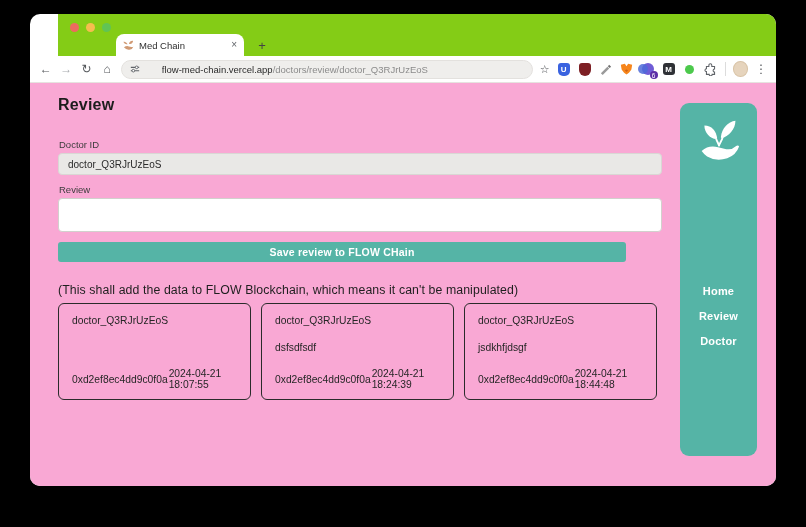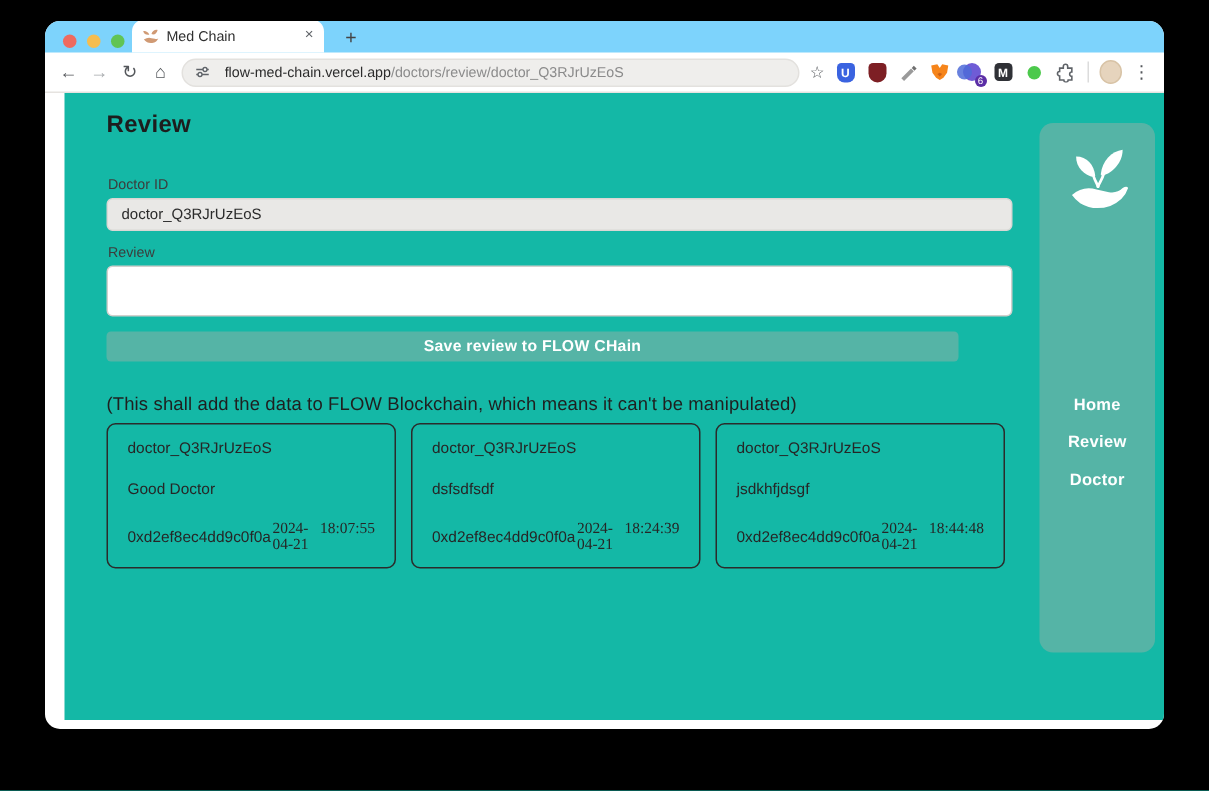--- a/index.html
+++ b/index.html
@@ -13,21 +13,21 @@
 
   
   .window {
     position:absolute; left:30px; top:14px; width:746px; height:472px;
     border-radius:10px; overflow:hidden; background:#fff;
     box-shadow:0 12px 34px rgba(0,0,0,.65);
   }
 
   
   .tabbar {
-    height:21px; background:#7dd3fc; display:flex; align-items:flex-end; position:relative;
+    height:42px; background:#84cc16; display:flex; align-items:flex-end; position:relative;margin-left:28px;
   }
   .traffic { position:absolute; left:12px; top:9px; display:flex; gap:7px; }
   .traffic span { width:9px; height:9px; border-radius:50%; display:block; }
   .tl-red   { background:#ee6a5f; }
   .tl-yellow{ background:#f5bd4f; }
   .tl-green { background:#61c454; }
 
   .tab {
     position:absolute; left:58px; bottom:0; width:128px; height:22px;
     background:#fff; border-radius:8px 8px 0 0;
@@ -43,21 +43,21 @@
 
   
   .toolbar {
     height:27px; background:#fff; display:flex; align-items:center;
     padding:0 9px; gap:7px; border-bottom:1px solid #e6e3e0;
   }
   .nav-ic { font-size:12px; color:#54575b; width:14px; text-align:center; }
   .nav-ic.disabled { color:#a8abae; }
   .urlbar {
     flex:0 0 412px; height:19px; background:#efeeec; border:1px solid #e3e1de;
-    border-radius:10px; display:flex; align-items:center; padding:0 8px; gap:10px;
+    border-radius:10px; display:flex; align-items:center; padding:0 8px; gap:22px;
   }
   .tune-icon svg { display:block; }
   .url-text { font-size:9.5px; white-space:nowrap; overflow:hidden; }
   .url-domain { color:#2b2b2b; }
   .url-path { color:#8b8b8b; }
   .star { font-size:11px; color:#54575b; }
 
   .ext { width:14px; height:14px; display:flex; align-items:center; justify-content:center; position:relative; flex:0 0 auto; }
   .shield-u { width:12px; height:13px; background:#3a63e0; border-radius:3px 3px 5px 5px;
               color:#fff; font-size:8px; font-weight:bold; display:flex; align-items:center; justify-content:center; }
@@ -70,21 +70,21 @@
            display:flex; align-items:center; justify-content:center; padding:0 1px; }
   .msq { width:12px; height:12px; background:#2f3136; border-radius:3px; color:#fff;
          font-size:8px; font-weight:bold; display:flex; align-items:center; justify-content:center; }
   .gdot { width:9px; height:9px; background:#4cc94c; border-radius:50%; }
   .divider { width:1px; height:14px; background:#dcdcdc; }
   .avatar { width:16px; height:16px; border-radius:50%; background:#e6d4bd; border:1px solid #d8c3a6; }
   .kebab { font-size:12px; color:#54575b; }
 
   
   .content {
-    position:relative; height:418px; background:#14b8a6;margin-left:13px;
+    position:relative; height:418px; background:#f9a8d4;
   }
   .page-title {
     position:absolute; left:28px; top:13px;
     font-size:16px; font-weight:bold; color:#1d1d1d; letter-spacing:.2px;
   }
   .field-label {
     position:absolute; left:29px; font-size:9.5px; color:#3c3c3c;
   }
   .lbl-doctor { top:56px; }
   .lbl-review { top:101px; }
@@ -115,21 +115,21 @@
     position:absolute; left:28px; top:220px; display:flex; gap:10px;
   }
   .card {
     width:193px; height:97px; border:1.5px solid #2b2b2b; border-radius:6px;
     padding:11px 13px 9px 13px; background:transparent;
     display:flex; flex-direction:column; justify-content:space-between;
     font-size:10.3px; color:#262626;
   }
   .card-row-bottom { display:flex; align-items:center; }
   .card-address { white-space:nowrap; }
-  .card-dt { display:flex; flex-direction:row; line-height:11px; margin-left:1px;font-family:Liberation Serif, serif; }
+  .card-dt { display:flex; flex-direction:column; line-height:11px; margin-left:1px; }
 
   
   .sidebar {
     position:absolute; left:650px; top:20px; width:77px; height:353px;
     background:#55b4a6; border-radius:9px;
   }
   .logo { position:absolute; left:50%; top:16px; transform:translateX(-50%); }
   .sidenav { position:absolute; top:176px; left:0; width:100%; text-align:center; }
   .sidenav-item {
     color:#fff; font-weight:bold; font-size:11px; line-height:25px;
@@ -228,21 +228,20 @@
     <textarea class="review-textarea" value="" style=""></textarea>
 
     <button class="save-btn">Save review to FLOW CHain</button>
 
     <div class="note">(This shall add the data to FLOW Blockchain, which means it can't be manipulated)</div>
 
     <div class="cards">
 
       <div class="card">
         <div>doctor_Q3RJrUzEoS</div>
-        <div>Good Doctor</div>
         <div class="card-row-bottom">
           <span class="card-address">0xd2ef8ec4dd9c0f0a</span>
           <span class="card-dt">
             <span>2024-04-21</span>
             <span>18:07:55</span>
           </span>
         </div>
       </div>
 
       <div class="card">

